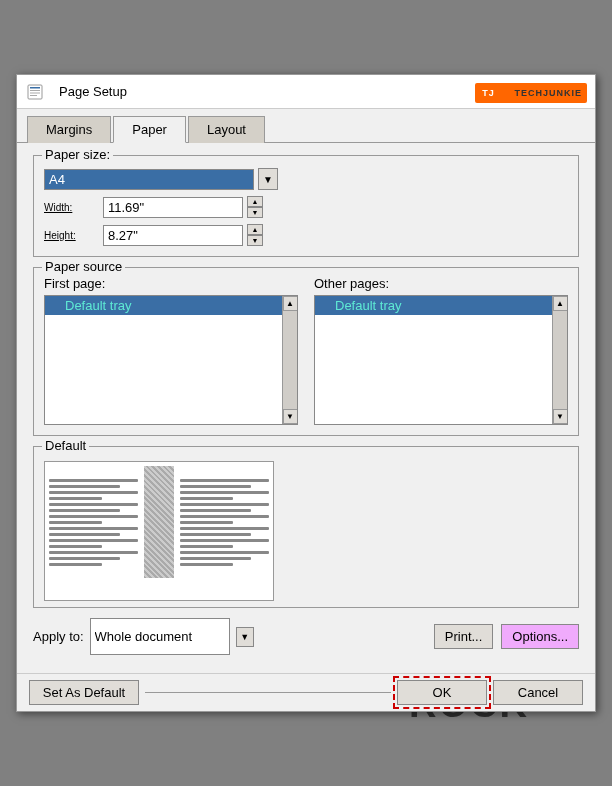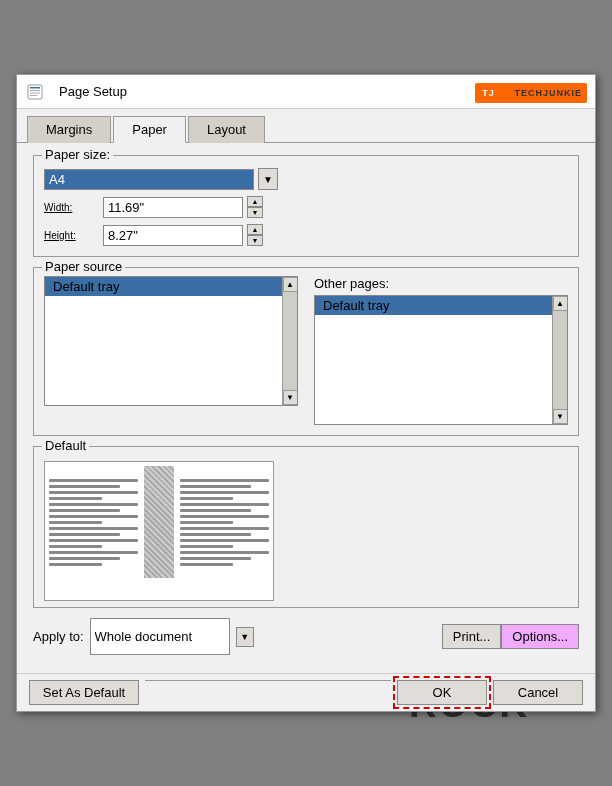--- a/index.html
+++ b/index.html
@@ -196,22 +196,22 @@
     }
     .source-list {
       border: 1px solid #888;
       background: #fff;
       height: 130px;
       overflow-y: auto;
       position: relative;
     }
     .source-item {
       background: #3a6ea5;
-      color: #000000;
-      padding: 2px 8px;
+      color: #5eead4;
+      padding: 2px 20px;
       font-size: 13px;
       cursor: pointer;
     }
     .scrollbar-right {
       position: absolute;
       right: 0;
       top: 0;
       bottom: 0;
       width: 15px;
       background: #e0ddd8;
@@ -318,36 +318,38 @@
       border: 1px solid #888;
       display: flex;
       align-items: center;
       justify-content: center;
       font-size: 9px;
       cursor: pointer;
     }
     .btn-row {
       display: flex;
       align-items: flex-end;
+      gap: 8px;
     }
     .btn {
       min-width: 90px;
       padding: 4px 12px;
       border: 1px solid #888;
       background: #e0ddd8;
       font-size: 13px;
       cursor: pointer;
       text-align: center;
     }
     .btn-ok {
       outline: 2px dashed #cc0000;
       outline-offset: 2px;
     }
     .action-row {
       display: flex;
+      align-items: center;
       gap: 6px;
       padding: 6px 12px;
       background: #f0f0f0;
       border-top: 1px solid #ccc;
     }
     .set-default-btn {
       min-width: 110px;
       padding: 4px 10px;
       border: 1px solid #888;
       background: #e0ddd8;
@@ -490,20 +492,21 @@
           <div class="spinner-btn">▲</div>
           <div class="spinner-btn">▼</div>
         </div>
       </div>
     </div>
 
     <div class="group-box">
       <span class="group-box-title">Paper source</span>
       <div class="paper-source">
         <div class="source-col">
+          <div class="source-label">First page:</div>
           <div class="source-list">
             <div class="source-item">Default tray</div>
             <div class="scrollbar-right">
               <div class="scroll-arrow">▲</div>
               <div class="scroll-track"></div>
               <div class="scroll-arrow">▼</div>
             </div>
           </div>
         </div>
         <div class="source-col">

